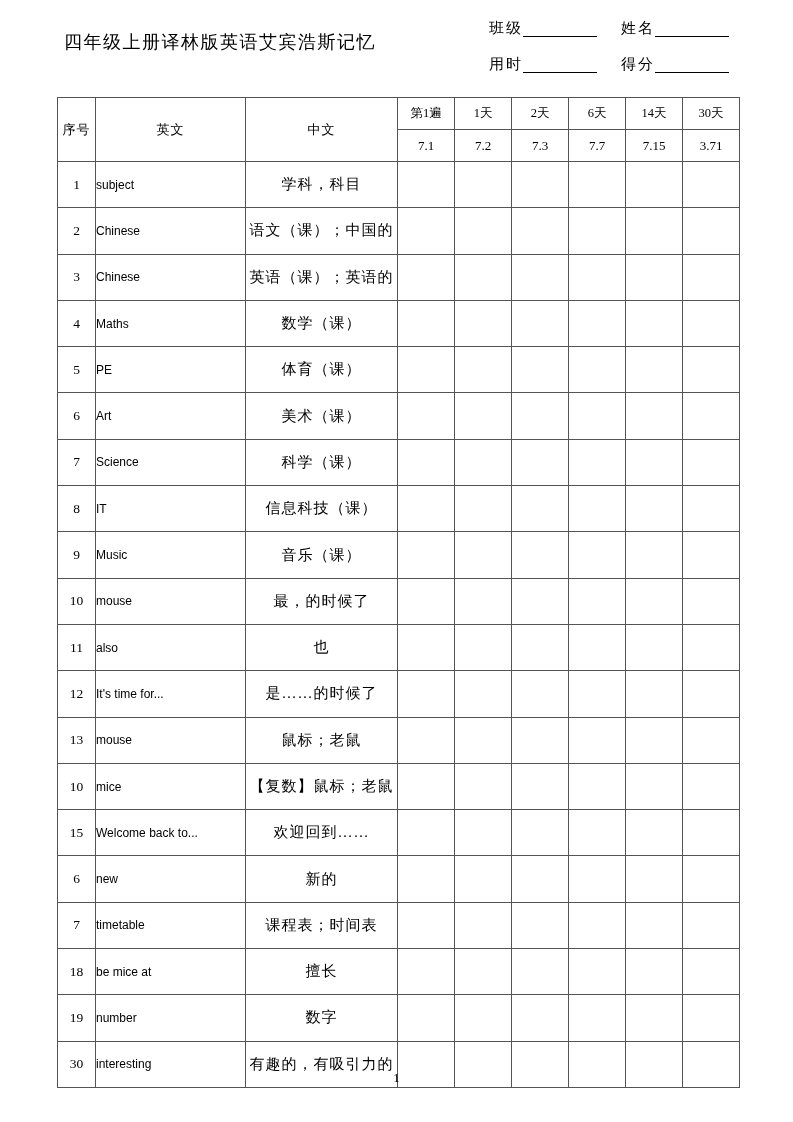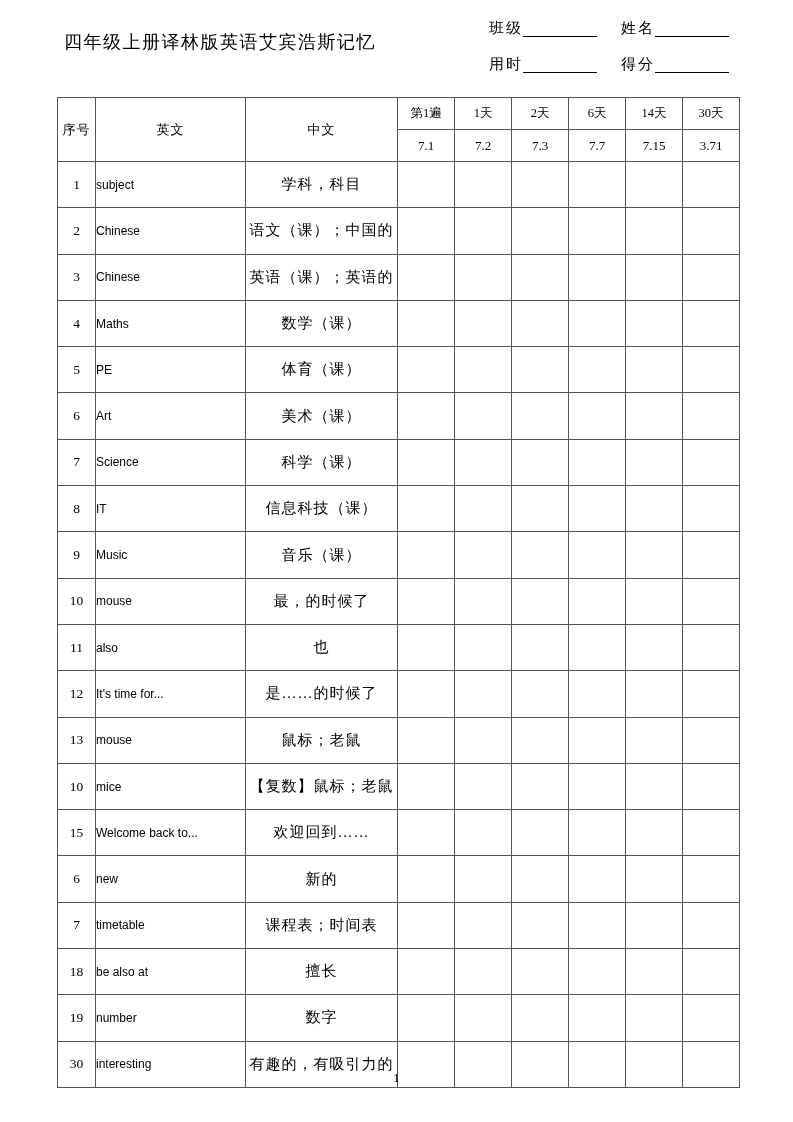--- a/index.html
+++ b/index.html
@@ -356,21 +356,21 @@
       <td class="cell-check"></td>
       <td class="cell-check"></td>
       <td class="cell-check"></td>
       <td class="cell-check"></td>
       <td class="cell-check"></td>
       <td class="cell-check"></td>
     </tr>
 
     <tr>
       <td class="cell-no">18</td>
-      <td class="cell-en">be also at</td>
+      <td class="cell-en">be mice at</td>
       <td class="cell-zh">擅长</td>
       <td class="cell-check"></td>
       <td class="cell-check"></td>
       <td class="cell-check"></td>
       <td class="cell-check"></td>
       <td class="cell-check"></td>
       <td class="cell-check"></td>
     </tr>
 
     <tr>

